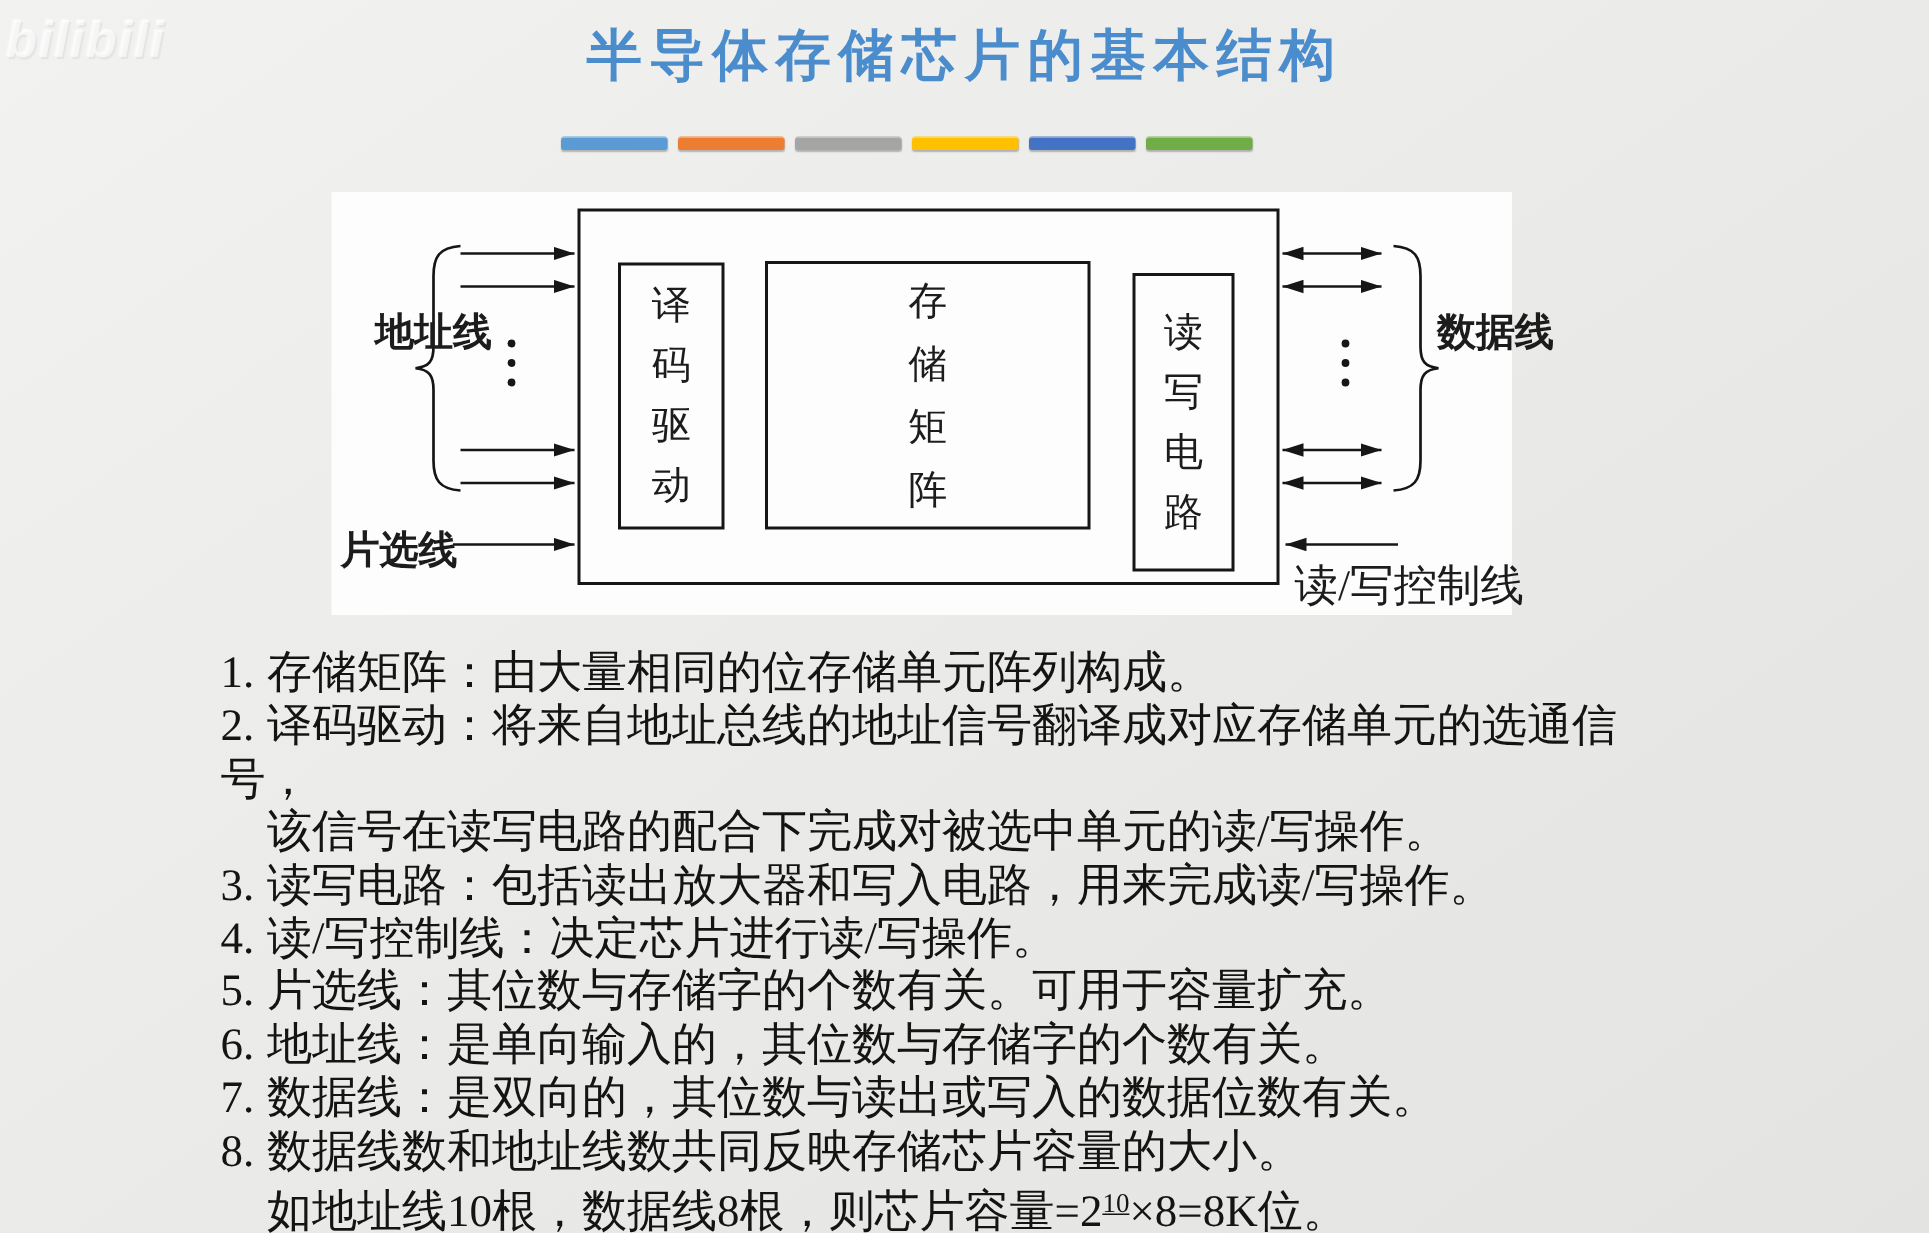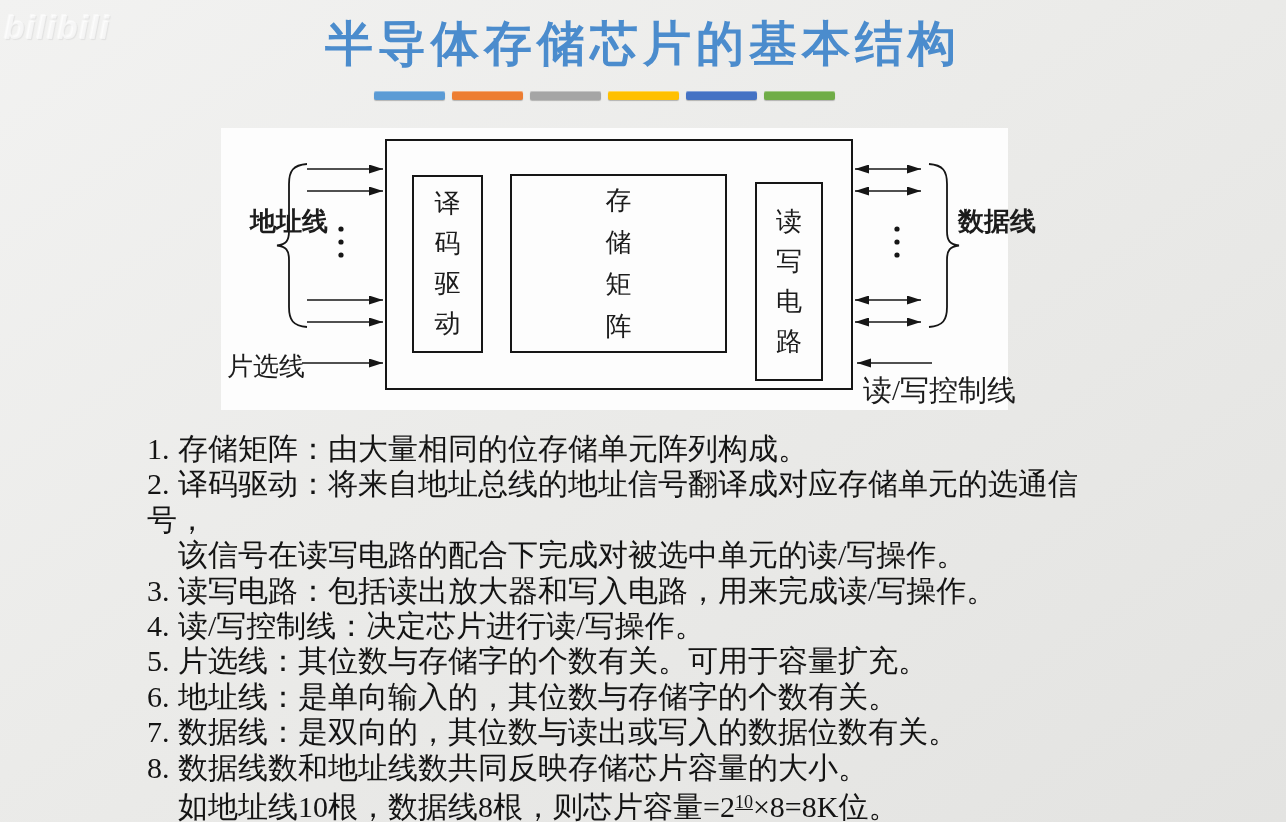--- a/index.html
+++ b/index.html
@@ -11,21 +11,21 @@
   }
   .watermark {
     position:absolute; left:4px; top:8px;
     font:italic 700 34px "Liberation Sans", sans-serif;
     color:rgba(255,255,255,0.62);
     text-shadow:1px 1px 1px rgba(185,185,185,0.28), -1px -1px 1px rgba(255,255,255,0.55);
     letter-spacing:1px;
   }
   .title {
     position:absolute; top:12px; left:0; width:100%; margin:0;
-    text-align:center; font-size:48px; font-weight:700; letter-spacing:5px;
+    text-align:center; font-size:37px; font-weight:700; letter-spacing:5px;
     font-family:"Liberation Sans", sans-serif;
   }
   .divider { position:absolute; left:374px; top:91px; display:flex; gap:7px; }
   .divider span {
     width:71px; height:9px; border-radius:2px;
     box-shadow: inset 0 1px 0 rgba(255,255,255,0.35), 0 1px 1px rgba(0,0,0,0.25);
   }
   .panel {
     position:absolute; left:221px; top:128px; width:787px; height:282px;
     background:#fdfdfd;
@@ -41,21 +41,21 @@
   .rwcirc { left:534px; top:54px;  width:68px;  height:199px; }
   .vtext {
     display:block; width:30px; font-size:26px; line-height:40px;
     text-align:center; word-break:break-all; color:#1c1c1c;
   }
   .matrix .vtext { line-height:42px; }
   .sidelabel { position:absolute; font-size:26px; color:#1c1c1c; white-space:nowrap; }
   .addr  { left:29px;  top:72px; }
   .addr .vtext, .datal .vtext { line-height:43px;font-weight:bold; }
   .datal { left:737px; top:72px; }
-  .cslbl { left:6px;   top:221px; }
+  .cslbl { left:6px;   top:221px;font-weight:bold; }
   .rwlbl { left:642px; top:243px; font-size:29px; }
   .notes {
     position:absolute; left:147px; top:431px; width:940px;
     font-size:30px; line-height:35.4px; color:#141414;
   }
   .note-item .num { display:inline-block; width:31px; }
   .cont { margin-left:31px; }
   .sup { font-size:0.6em; vertical-align:9px;text-decoration:underline; }
 </style>
 </head>

